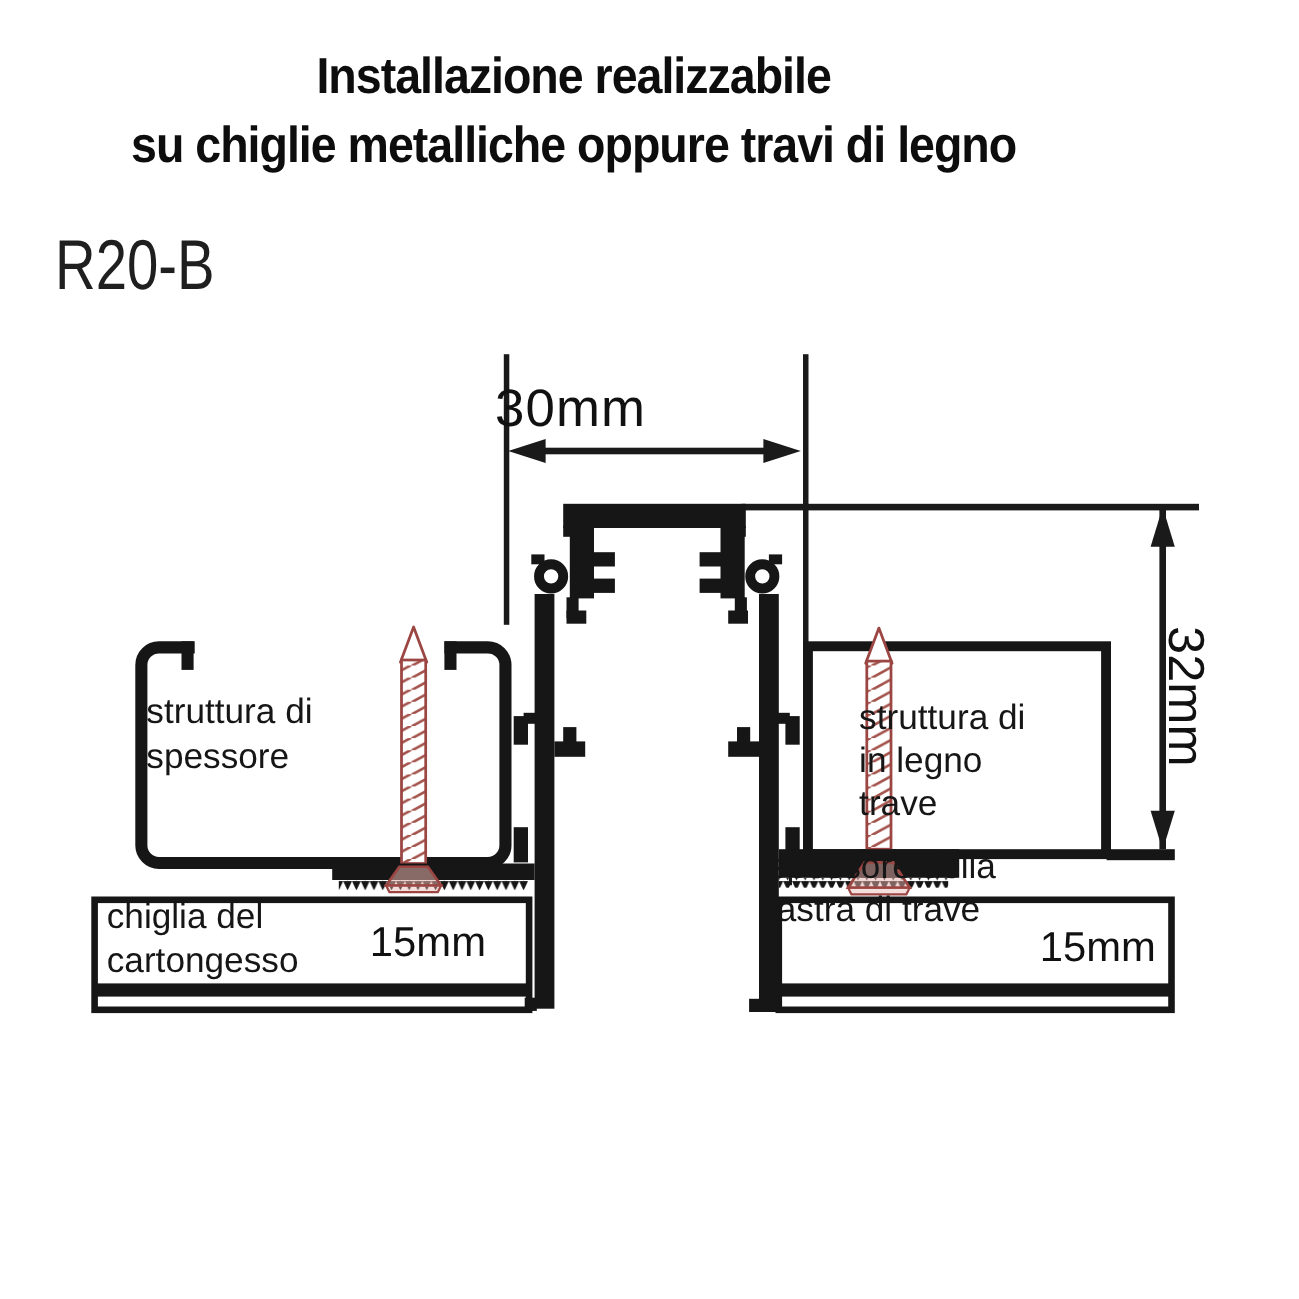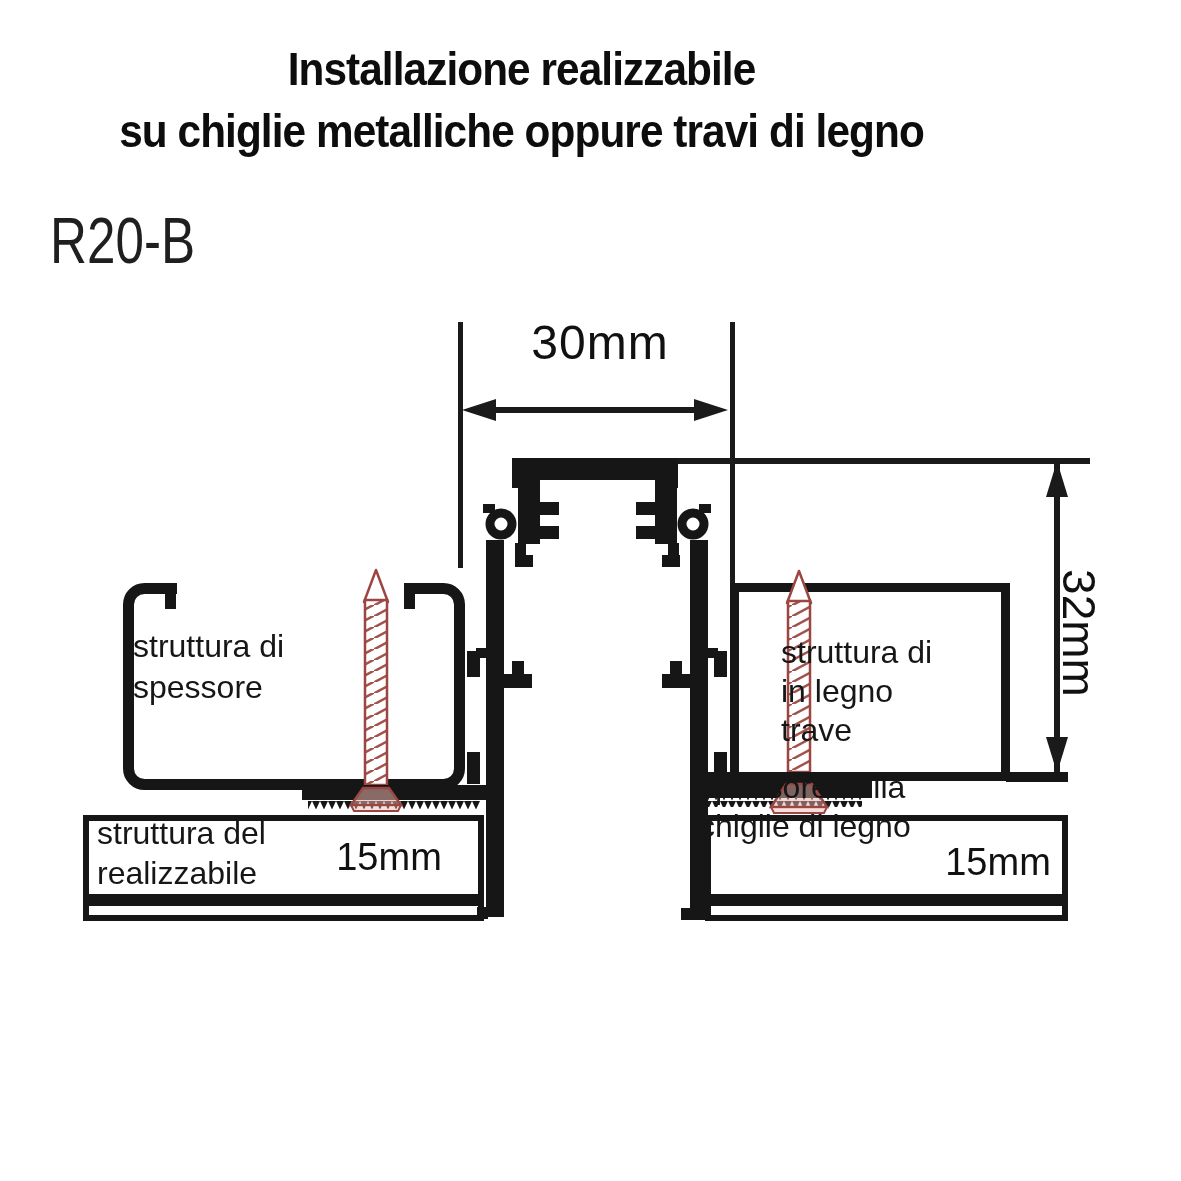--- a/index.html
+++ b/index.html
@@ -5,21 +5,21 @@
   html,body{margin:0;padding:0;background:#ffffff;}
   .page{position:relative;width:1181px;height:1181px;background:#ffffff;overflow:hidden;
         font-family:"Liberation Sans", sans-serif;color:#1a1a1a;}
   .abs{position:absolute;}
   .title-block{top:38px;left:0;width:1043px;text-align:center;font-weight:bold;
                font-size:46px;line-height:62px;color:#0d0d0d;letter-spacing:-1px;}
   .title-line{transform:scaleX(0.92);transform-origin:50% 50%;white-space:nowrap;}
   .model-label{left:50px;top:204px;font-size:64px;font-weight:400;color:#1f1f1f;
                transform:scaleX(0.80);transform-origin:0 0;white-space:nowrap;}
   .dim{color:#111;white-space:nowrap;}
-  .dim-30{left:450px;top:315px;width:300px;text-align:center;font-size:48px;letter-spacing:1px;}
+  .dim-30{left:450px;top:344px;width:300px;text-align:left;font-size:48px;letter-spacing:1px;}
   .dim-32{left:1018px;top:610px;width:130px;height:46px;text-align:center;font-size:46px;
           transform:rotate(90deg);transform-origin:50% 50%;}
   .dim-15L{left:299px;top:836px;width:180px;text-align:center;font-size:38px;}
   .dim-15R{left:908px;top:841px;width:180px;text-align:center;font-size:38px;}
   .lbl{text-align:left;font-size:32px;color:#161616;}
   .lbl-keel{left:133px;top:626px;width:250px;line-height:41px;}
   .lbl-beam{left:781px;top:633px;width:250px;line-height:39px;}
   .lbl-plasterboard{left:97px;top:813px;width:250px;line-height:40px;}
   .lbl-woodpanel{left:699px;top:768px;width:250px;line-height:39px;}
   svg.diagram{position:absolute;left:0;top:0;width:1181px;height:1181px;}
@@ -160,22 +160,22 @@
     <div>spessore</div>
   </div>
 
   <div class="abs lbl lbl-beam">
     <div>struttura di</div>
     <div>in legno</div>
     <div>trave</div>
   </div>
 
   <div class="abs lbl lbl-plasterboard">
-    <div>struttura del</div>
-    <div>realizzabile</div>
+    <div>chiglia del</div>
+    <div>cartongesso</div>
   </div>
 
   <div class="abs lbl lbl-woodpanel">
     <div>spessore della</div>
-    <div>chiglie di legno</div>
+    <div>lastra di trave</div>
   </div>
 
 </div>
 
 </body></html>

